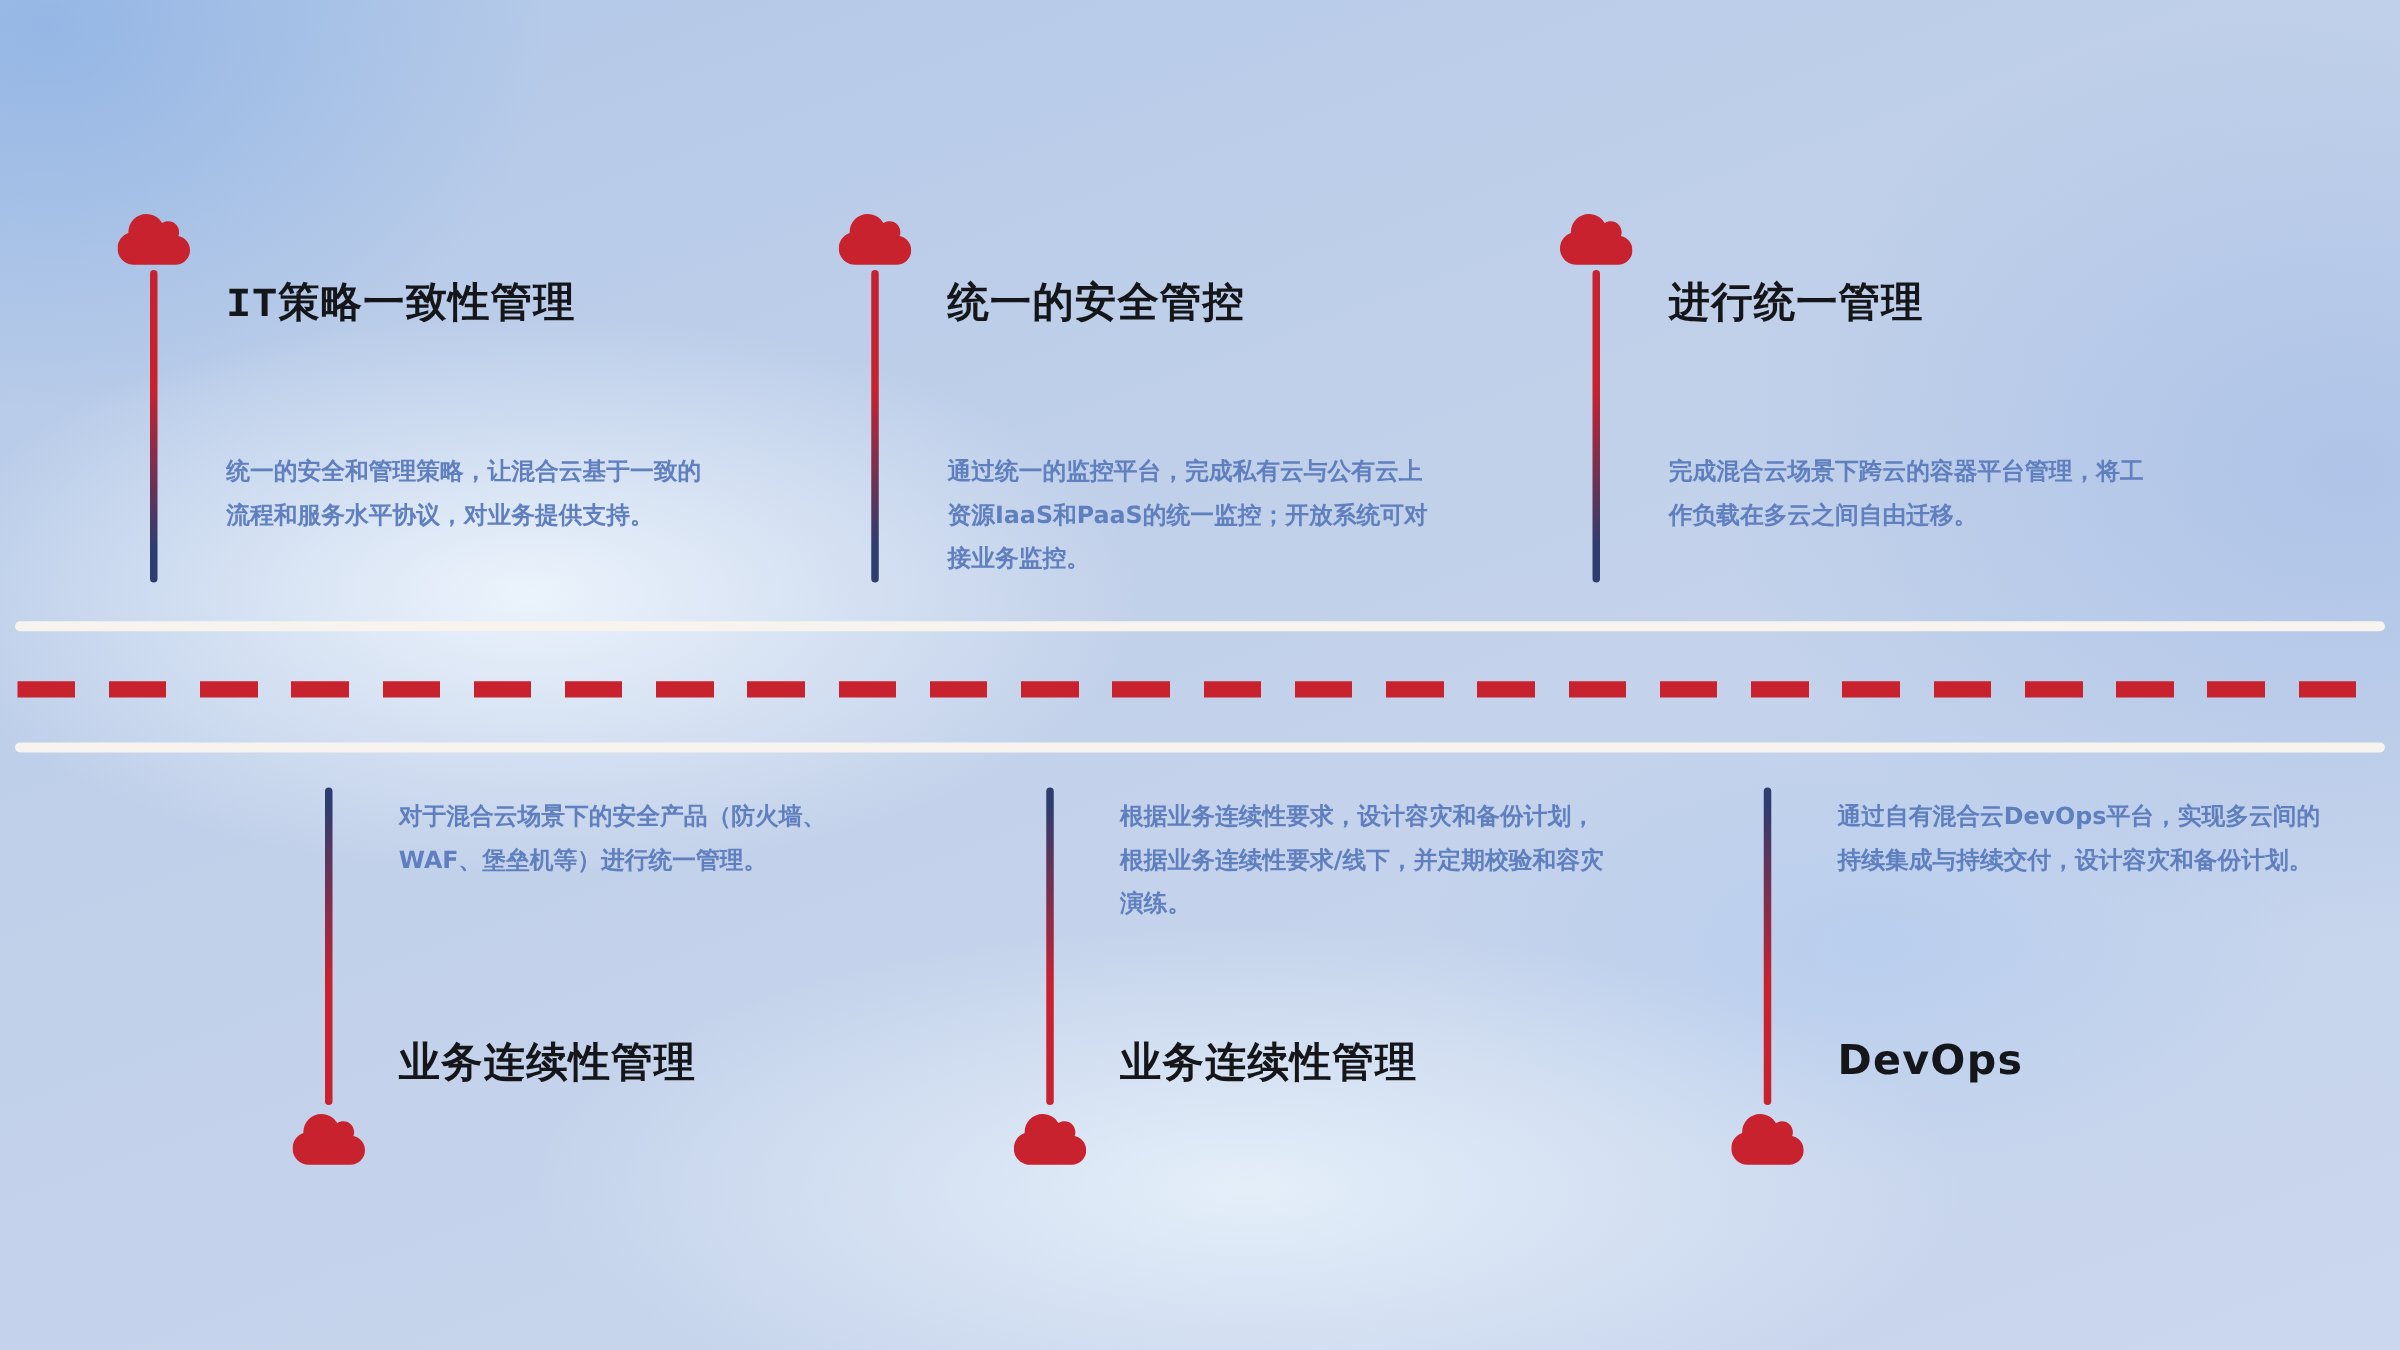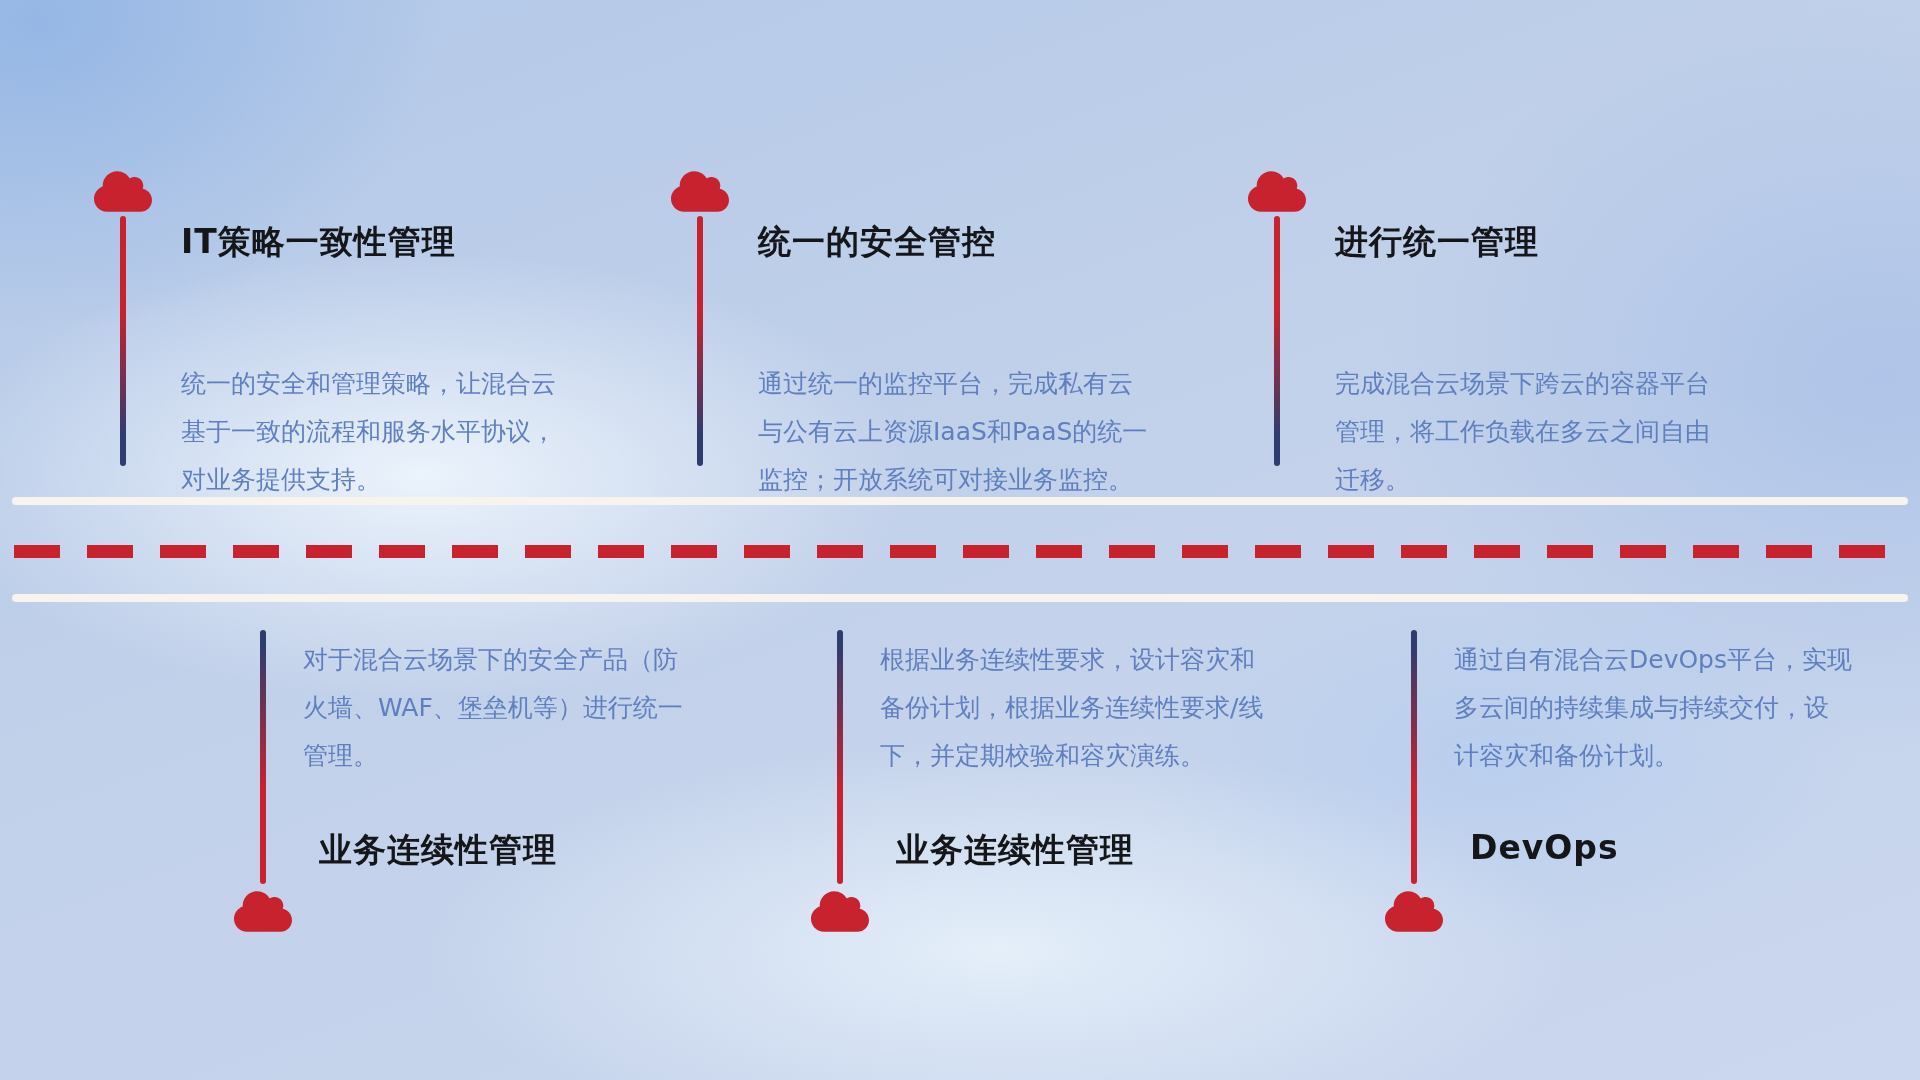--- a/index.html
+++ b/index.html
@@ -42,40 +42,41 @@
   .vline { position: absolute; width: 6px; border-radius: 3px; }
 
   .item-top .cloud { left: -29px; top: 0; }
   .item-top .vline {
     left: -3px; top: 48px; height: 250px;
     background: linear-gradient(180deg,
       var(--accent-red, #c8222e) 0%,
       var(--accent-red, #c8222e) 38%,
       var(--line-navy, #2f3c6e) 88%);
   }
-  .item-top .title { position: absolute; left: 58px; top: 52px; }
+  .item-top .title { position: absolute; left: 58px; top: 52px; font-family: Liberation Mono, monospace; }
   .item-top .desc  { position: absolute; left: 58px; top: 192px; }
 
   .item-bottom .vline {
     left: -3px; top: 0; height: 254px;
     background: linear-gradient(180deg,
       var(--line-navy, #2f3c6e) 6%,
       var(--accent-red, #c8222e) 62%);
   }
   .item-bottom .cloud { left: -29px; top: 258px; }
-  .item-bottom .desc  { position: absolute; left: 40px; top: 6px; }
+  .item-bottom .desc  { position: absolute; left: 56px; top: 6px; }
   .item-bottom .title { position: absolute; left: 56px; top: 198px; }
 
   .title {
     font-size: 33px; font-weight: 700; letter-spacing: 1px;
     color: var(--title-color, #15161a); white-space: nowrap;
   }
   .desc {
-    font-size: 25px; line-height: 48px; width: 398px;
+    font-size: 19px; line-height: 35px; width: 398px;
     color: var(--desc-color, #5f7fbe);
+    font-weight: bold;
   }
 </style>
 </head>
 <body>
 
 <div class="canvas">
 
   <div class="road-line top"></div>
   <div class="road-dash"></div>
   <div class="road-line bottom"></div>

